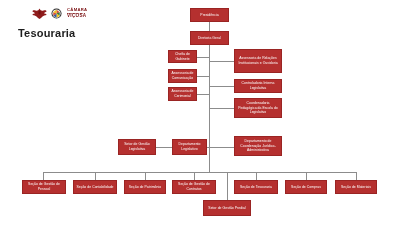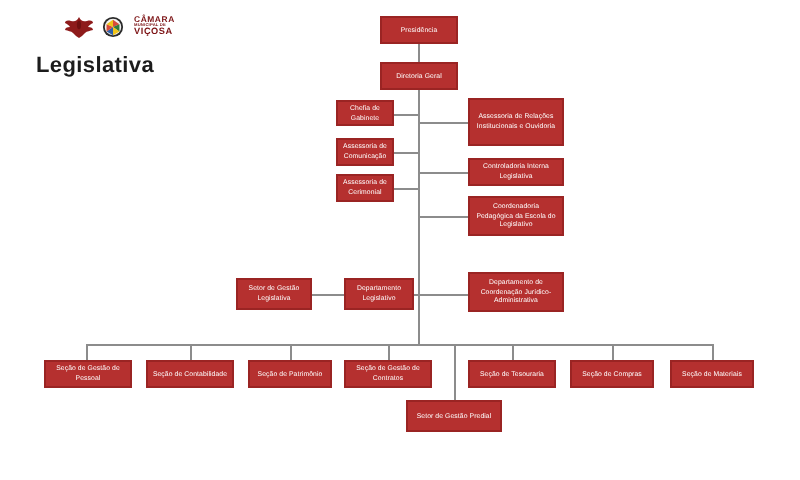--- a/index.html
+++ b/index.html
@@ -125,21 +125,21 @@
       <path d="M5 9 L12 4 L12 12 Z" fill="#f0c419"></path>
     </svg>
 
     <div class="logo-wordmark">
       <span class="wm1">CÂMARA</span>
       <span class="wm2">MUNICIPAL DE</span>
       <span class="wm3">VIÇOSA</span>
     </div>
   </div>
 
-  <div class="page-title">Legislativa</div>
+  <div class="page-title">Tesouraria</div>
 
   <div class="conn v" style="left:209px; top:22px; height:9px;"></div>
 
   <div class="conn v" style="left:209px; top:45px; height:127px;"></div>
 
   <div class="conn h" style="left:209px; top:61px; width:25px;"></div>
   <div class="conn h" style="left:209px; top:86px; width:25px;"></div>
   <div class="conn h" style="left:209px; top:108px; width:25px;"></div>
   <div class="conn h" style="left:209px; top:147px; width:25px;"></div>
 

